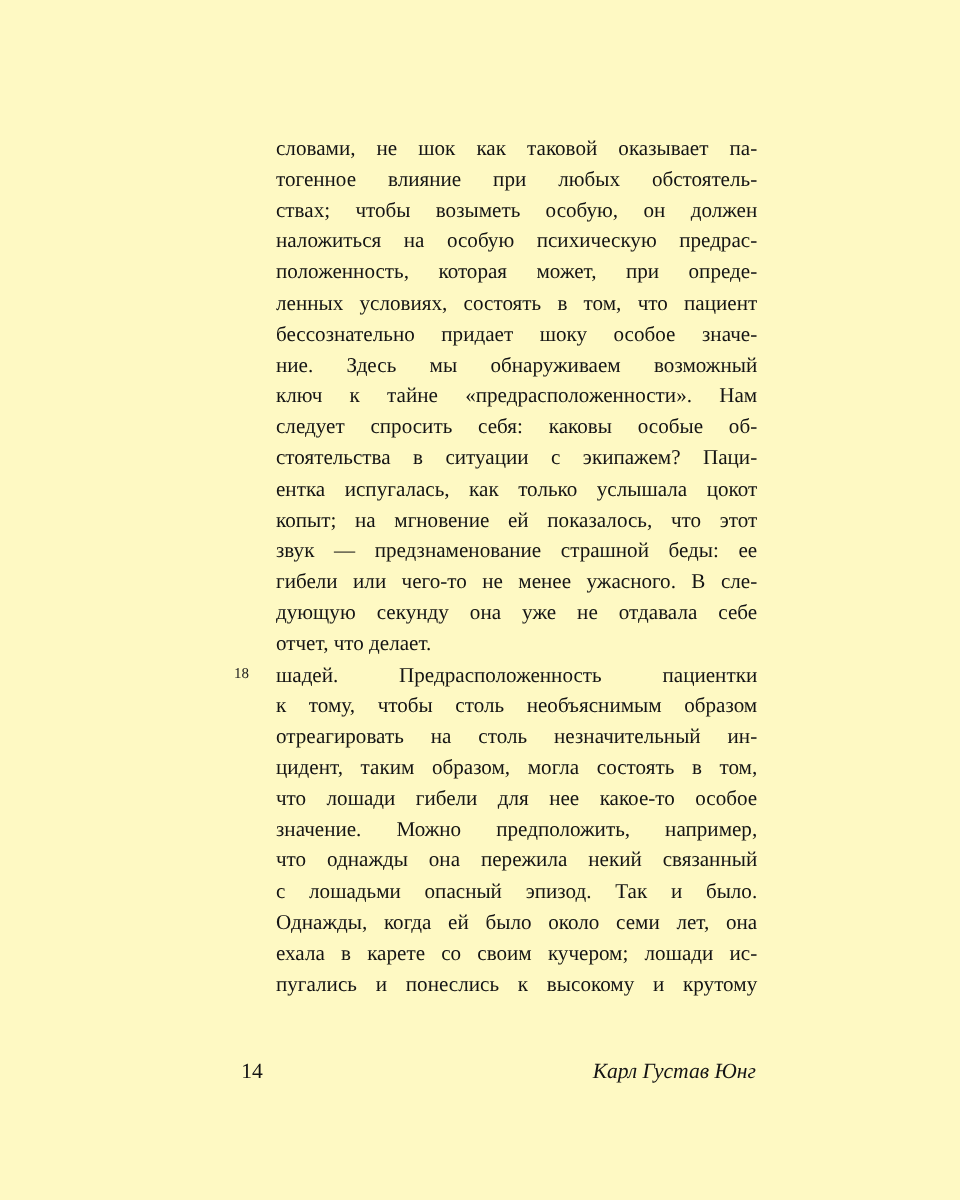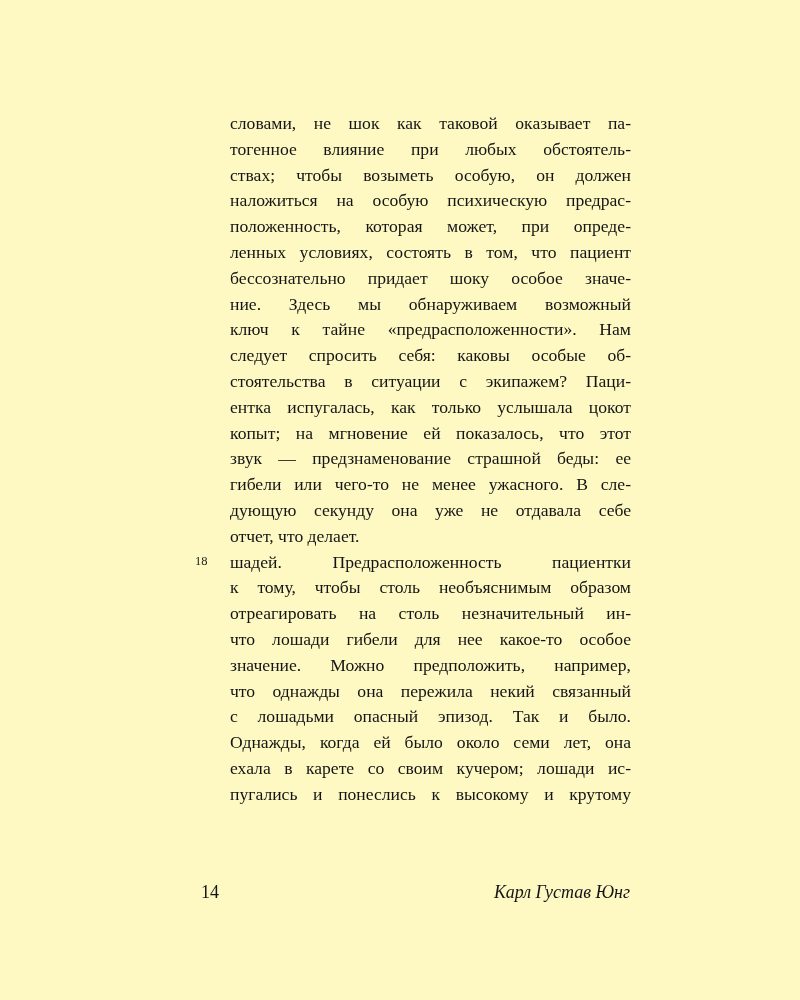--- a/index.html
+++ b/index.html
@@ -89,20 +89,21 @@
       <div class="line">гибели или чего-то не менее ужасного. В сле-</div>
       <div class="line">дующую секунду она уже не отдавала себе</div>
       <div class="line last">отчет, что делает.</div>
     </div>
 
     <div class="paragraph">
       <span class="margin-num">18</span>
       <div class="line">шадей. Предрасположенность пациентки</div>
       <div class="line">к тому, чтобы столь необъяснимым образом</div>
       <div class="line">отреагировать на столь незначительный ин-</div>
+      <div class="line">цидент, таким образом, могла состоять в том,</div>
       <div class="line">что лошади гибели для нее какое-то особое</div>
       <div class="line">значение. Можно предположить, например,</div>
       <div class="line">что однажды она пережила некий связанный</div>
       <div class="line">с лошадьми опасный эпизод. Так и было.</div>
       <div class="line">Однажды, когда ей было около семи лет, она</div>
       <div class="line">ехала в карете со своим кучером; лошади ис-</div>
       <div class="line">пугались и понеслись к высокому и крутому</div>
     </div>
 
   </div>

